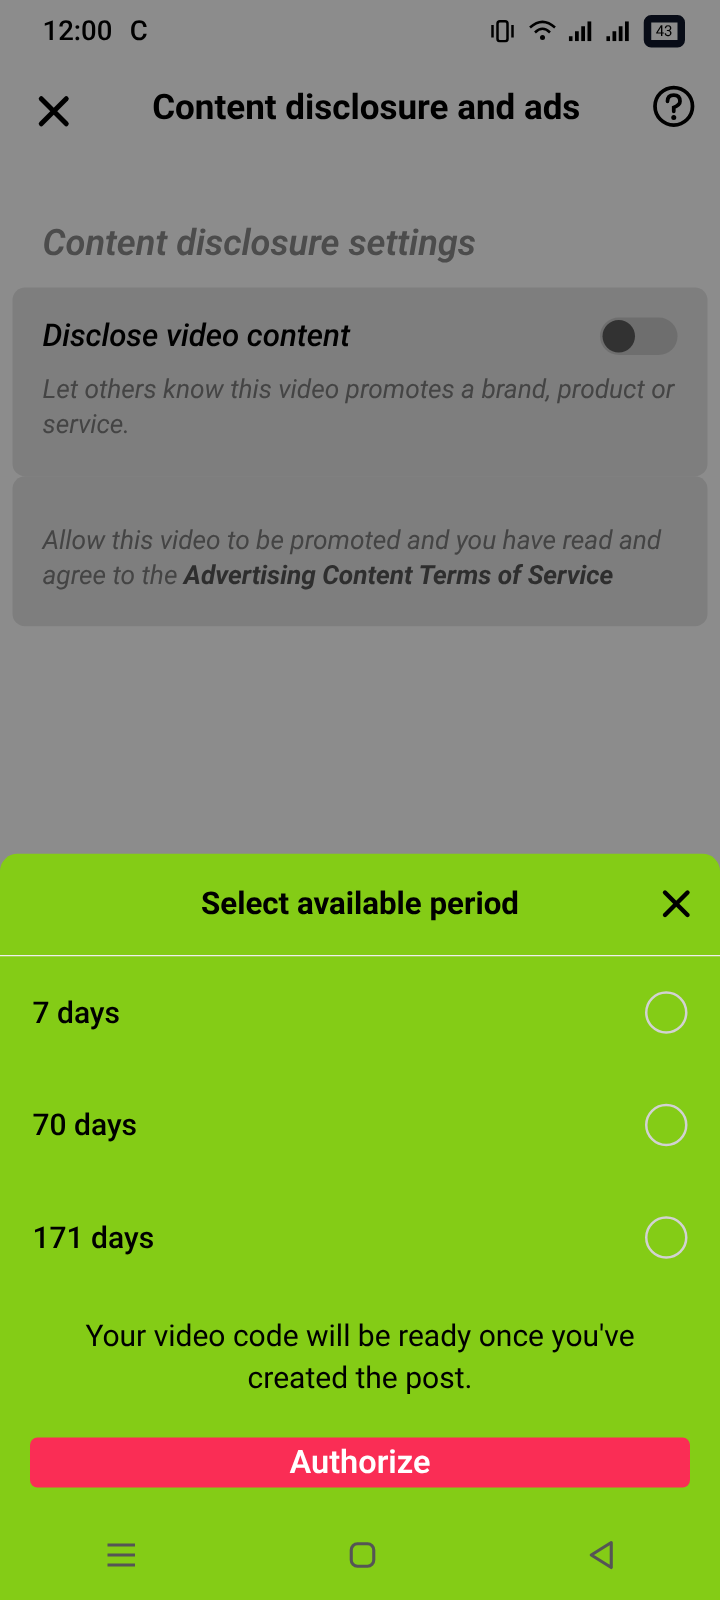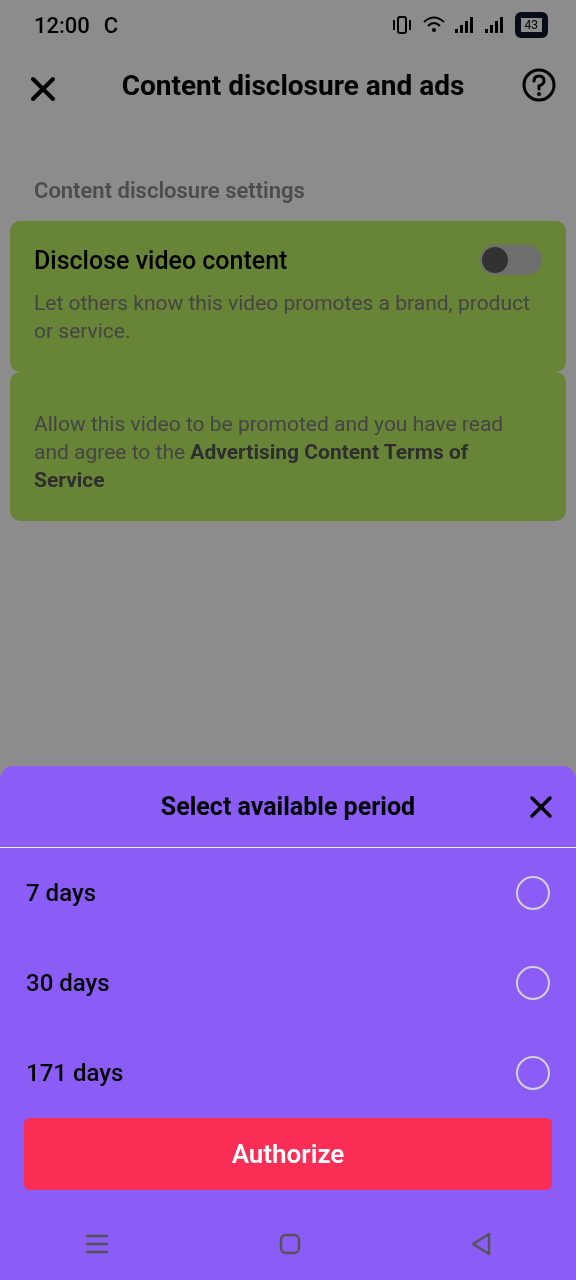--- a/index.html
+++ b/index.html
@@ -13,46 +13,46 @@
   .status-right { display: flex; align-items: center; gap: 10px; }
   .status-icon { display: inline-flex; }
   .battery-box { border: 6px solid #0f172a; border-radius: 6px; padding: 1px 4px; font-size: 12px; font-weight: 400; line-height: 1; }
 
   
   .header { display: flex; align-items: flex-end; padding: 20px 20px 18px 30px; }
   .header-close { width: 40px; display: flex; }
   .header-title { flex: 1; text-align: center; font-size: 28px; font-weight: 700; }
   .header-help { width: 40px; display: flex; justify-content: flex-end; }
 
-  .section-label { font-size: 22px; font-weight: 600; color: #8a8a8a; padding: 58px 34px 18px 34px; }
-  .card { background: #bef264; margin: 0 10px; border-radius: 10px; padding: 24px 24px 26px 24px; }
+  .section-label { font-size: 29px; font-weight: 600; color: #8a8a8a; padding: 58px 34px 18px 34px; font-style: italic; }
+  .card { background: #e5e5e5; margin: 0 10px; border-radius: 10px; padding: 24px 24px 26px 24px; font-style: italic; }
   .card-row { display: flex; align-items: center; justify-content: space-between; }
   .card-title { font-size: 25px; font-weight: 500; color: #000; }
   .card-sub { font-size: 21px; color: #7d7d7d; margin-top: 14px; line-height: 1.35; }
   .card-sub .bold { font-weight: 700; color: #555; }
 
   
   .toggle { width: 62px; height: 30px; border-radius: 999px; background: #c9c9c9; position: relative; flex-shrink: 0; }
   .toggle::after { content: ""; position: absolute; left: 2px; top: 2px; width: 26px; height: 26px; border-radius: 50%; background: #5c5c5c; }
 
   
-  .sheet { position: absolute; left: 0; right: 0; bottom: 0; background: #8b5cf6; border-top-left-radius: 14px; border-top-right-radius: 14px; z-index: 10; padding-bottom: 90px; }
+  .sheet { position: absolute; left: 0; right: 0; bottom: 0; background: #84cc16; border-top-left-radius: 14px; border-top-right-radius: 14px; z-index: 10; padding-bottom: 90px; }
   .sheet-header { display: flex; align-items: center; justify-content: center; position: relative; height: 82px; border-bottom: 1px solid #eee; }
   .sheet-title { font-size: 25px; font-weight: 700; }
   .sheet-close { position: absolute; right: 22px; top: 50%; transform: translateY(-50%); }
 
   .option { display: flex; align-items: center; justify-content: space-between; padding: 28px 26px; gap: 16px; }
   .option-label { font-size: 24px; font-weight: 500; }
   .radio { width: 34px; height: 34px; border-radius: 50%; border: 2px solid #d2d2d2; position: relative; }
   .radio.selected { border: 3px solid #fe2c55; }
   .radio.selected::after { content: ""; position: absolute; inset: 5px; border-radius: 50%; background: #fe2c55; }
 
   .hint { text-align: center; font-size: 24px; padding: 18px 40px 30px 40px; line-height: 1.4; }
 
-  .primary-btn { margin: 0 24px; background: #fa2d55; color: #fff; text-align: center; font-size: 26px; font-weight: 600; padding: 21px 0; border-radius: 6px; }
+  .primary-btn { margin: 0 24px; background: #fa2d55; color: #fff; text-align: center; font-size: 26px; font-weight: 600; padding: 5px 0; border-radius: 6px; }
 
   
   .navbar { position: absolute; bottom: 0; left: 0; right: 0; height: 72px; display: flex; align-items: center; justify-content: space-around; z-index: 20; background: transparent; }
   .nav-icon { color: #555; }
 
   svg { display: block; }
 </style>
 </head>
 <body>
 
@@ -144,29 +144,30 @@
           </svg>
       </div>
     </div>
 
     <div id="options">
         <div class="option">
           <div class="option-label">7 days</div>
           <div class="radio"></div>
         </div>
         <div class="option">
-          <div class="option-label">30 days</div>
+          <div class="option-label">70 days</div>
           <div class="radio"></div>
         </div>
         <div class="option">
           <div class="option-label">171 days</div>
           <div class="radio"></div>
         </div>
       </div>
 
+    <div class="hint">Your video code will be ready once you've created the post.</div>
 
     <div class="primary-btn">Authorize</div>
   </div>
 
   <div class="navbar">
     <span class="nav-icon">
       <svg width="26" height="22" viewBox="0 0 26 22">
           <line x1="2" y1="3" x2="24" y2="3" stroke="#555" stroke-width="2.5"></line>
           <line x1="2" y1="11" x2="24" y2="11" stroke="#555" stroke-width="2.5"></line>
           <line x1="2" y1="19" x2="24" y2="19" stroke="#555" stroke-width="2.5"></line>

